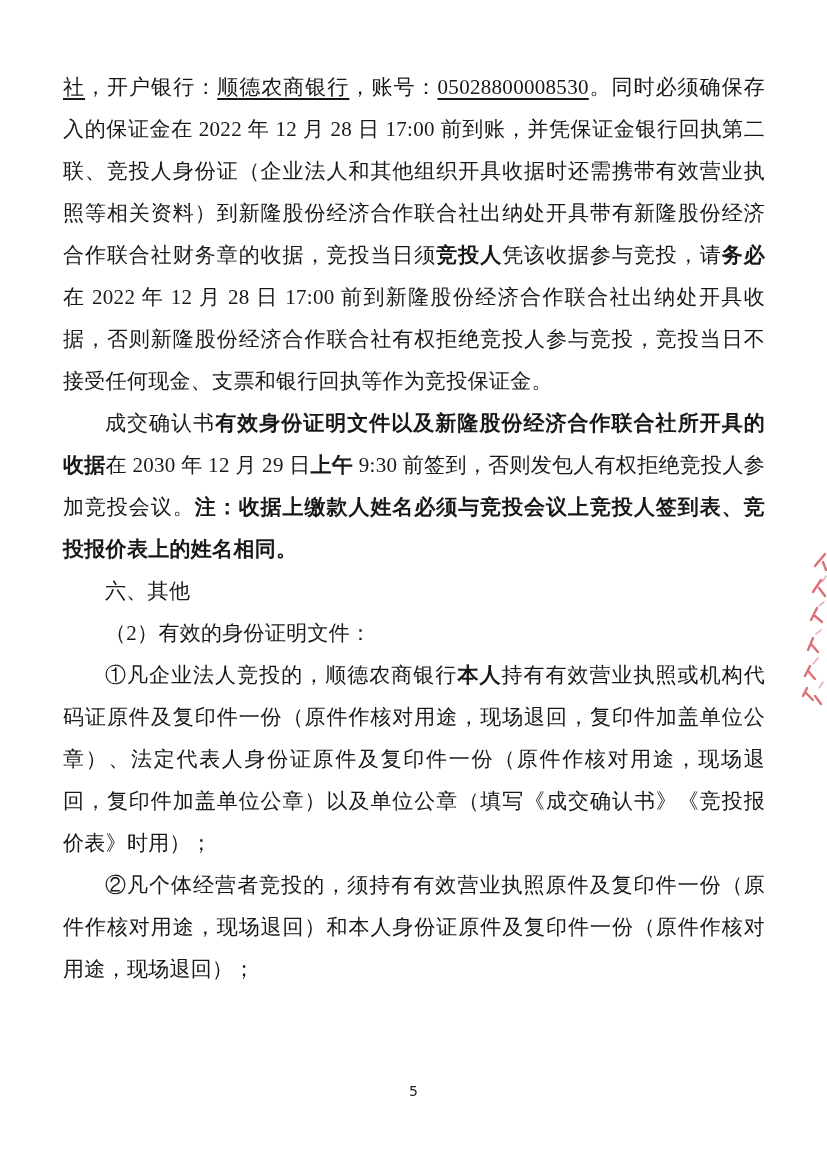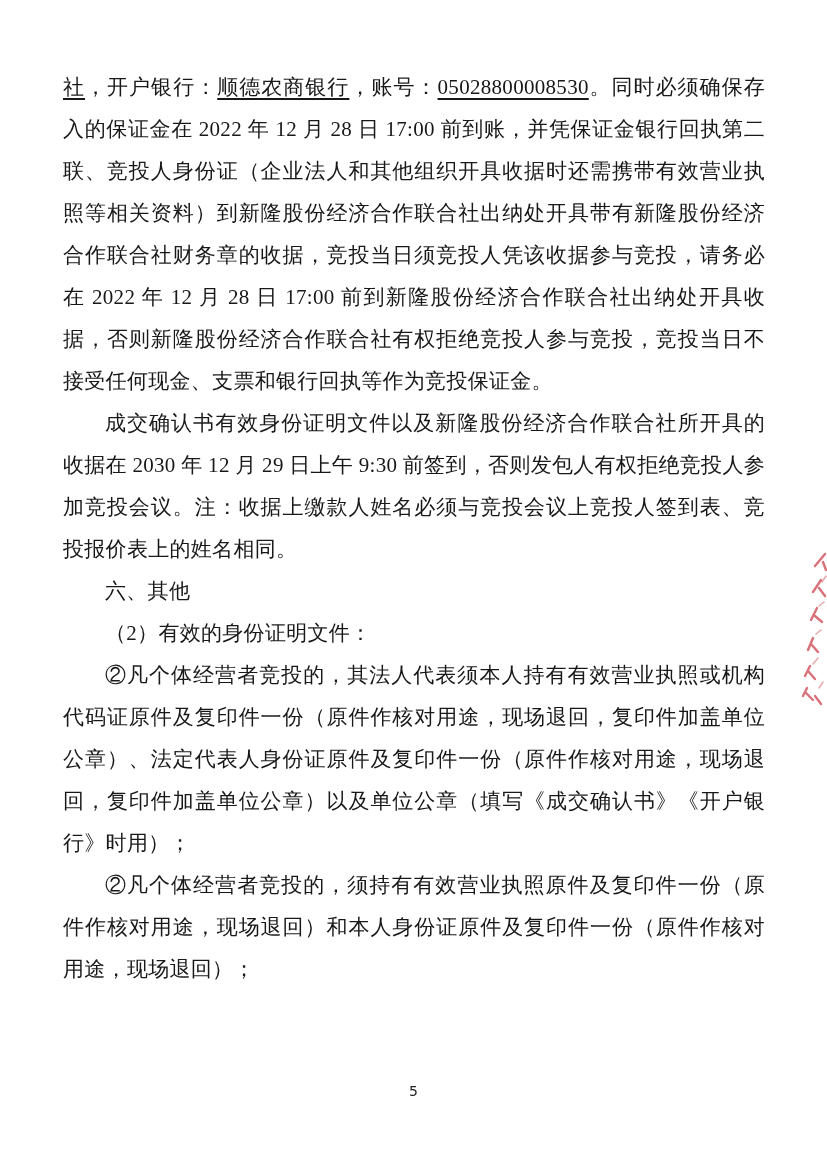--- a/index.html
+++ b/index.html
@@ -16,21 +16,21 @@
     left:63px;top:66px;width:702px;
   }
   .content p{
     margin:0;
     font-size:21px;
     line-height:42px;
     text-align:justify;
     letter-spacing:0.3px;
   }
   .ind{text-indent:2em;}
-  .b{font-weight:normal;}
+  .b{font-weight:bold;}
   .u{text-decoration:underline;text-underline-offset:4px;}
   .page-number{
     position:absolute;
     left:0;right:0;top:1083px;
     text-align:center;
     font-family:"DejaVu Sans","Liberation Sans",sans-serif;
     font-size:14px;
     color:#222;
   }
   .seal{
@@ -43,21 +43,21 @@
 </head>
 <body>
 
 <div class="page">
 
   <div class="content">
     <p><span class="u">社</span><span>，开户银行：</span><span class="u">顺德农商银行</span><span>，账号：</span><span class="u">05028800008530</span><span>。同时必须确保存入的保证金在 2022 年 12 月 28 日 17:00 前到账，并凭保证金银行回执第二联、竞投人身份证（企业法人和其他组织开具收据时还需携带有效营业执照等相关资料）到新隆股份经济合作联合社出纳处开具带有新隆股份经济合作联合社财务章的收据，竞投当日须</span><span class="b">竞投人</span><span>凭该收据参与竞投，请</span><span class="b">务必</span><span>在 2022 年 12 月 28 日 17:00 前到新隆股份经济合作联合社出纳处开具收据，否则新隆股份经济合作联合社有权拒绝竞投人参与竞投，竞投当日不接受任何现金、支票和银行回执等作为竞投保证金。</span></p>
     <p class="ind"><span>成交确认书</span><span class="b">有效身份证明文件以及新隆股份经济合作联合社所开具的收据</span><span>在 2030 年 12 月 29 日</span><span class="b">上午</span><span> 9:30 前签到，否则发包人有权拒绝竞投人参加竞投会议。</span><span class="b">注：收据上缴款人姓名必须与竞投会议上竞投人签到表、竞投报价表上的姓名相同。</span></p>
     <p class="ind"><span>六、其他</span></p>
     <p class="ind"><span>（2）有效的身份证明文件：</span></p>
-    <p class="ind"><span>②凡个体经营者竞投的，其法人代表须</span><span class="b">本人</span><span>持有有效营业执照或机构代码证原件及复印件一份（原件作核对用途，现场退回，复印件加盖单位公章）、法定代表人身份证原件及复印件一份（原件作核对用途，现场退回，复印件加盖单位公章）以及单位公章（填写《成交确认书》《开户银行》时用）；</span></p>
+    <p class="ind"><span>①凡企业法人竞投的，顺德农商银行</span><span class="b">本人</span><span>持有有效营业执照或机构代码证原件及复印件一份（原件作核对用途，现场退回，复印件加盖单位公章）、法定代表人身份证原件及复印件一份（原件作核对用途，现场退回，复印件加盖单位公章）以及单位公章（填写《成交确认书》《竞投报价表》时用）；</span></p>
     <p class="ind"><span>②凡个体经营者竞投的，须持有有效营业执照原件及复印件一份（原件作核对用途，现场退回）和本人身份证原件及复印件一份（原件作核对用途，现场退回）；</span></p>
   </div>
 
   <svg class="seal" viewBox="0 0 26 162" xmlns="http://www.w3.org/2000/svg" aria-hidden="true">
     <g fill="none" stroke-width="2.4" stroke-linecap="round" opacity="0.72" stroke="#cc3a45">
       <path d="M24 8 L14 20"></path>
       <path d="M22 16 L25 24"></path>
       <path d="M20 34 L12 46 M18 42 L24 50"></path>
       <path d="M16 62 L10 74 M14 70 L21 76"></path>
       <path d="M12 92 L7 104 M10 98 L17 106"></path>

